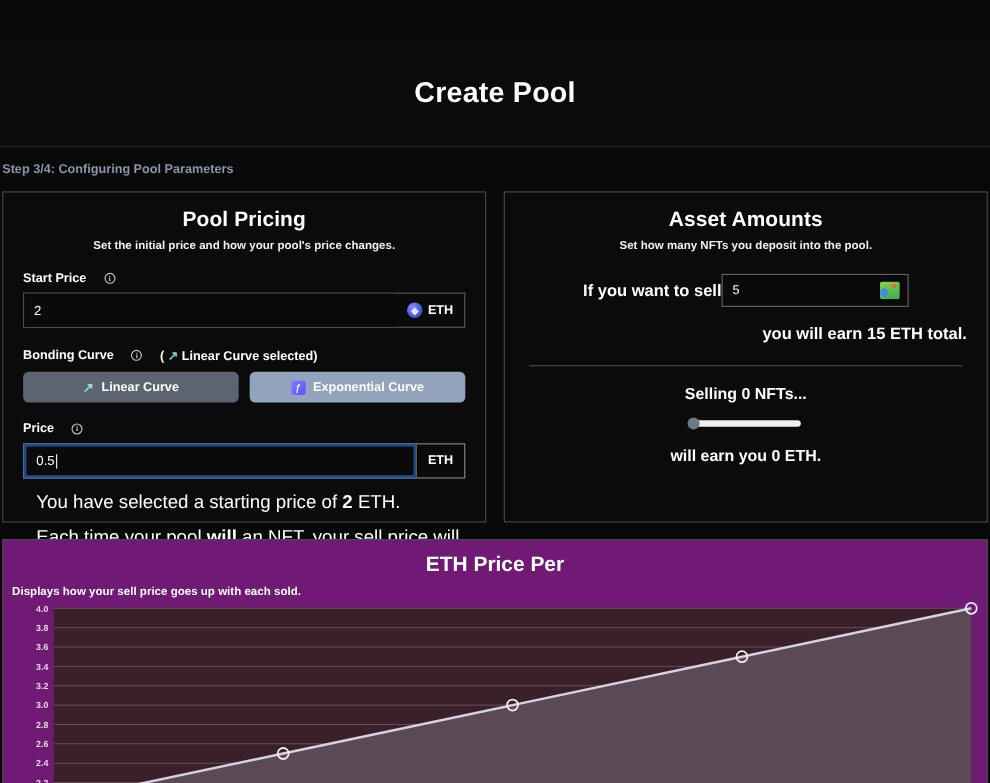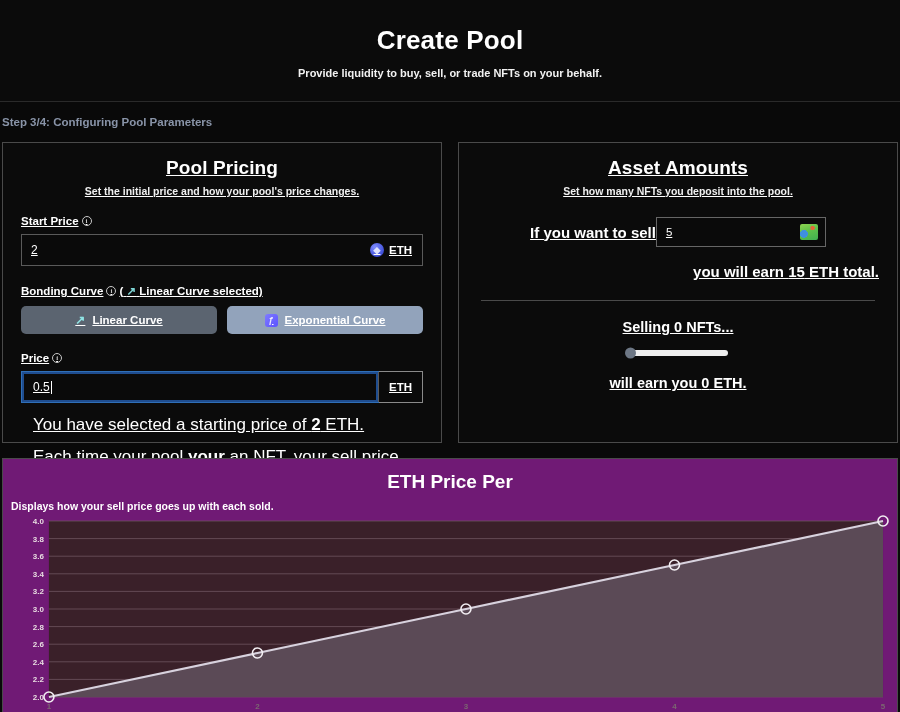--- a/index.html
+++ b/index.html
@@ -11,20 +11,21 @@
     overflow: hidden;
   }
 
   
   .header {
     height: 102px;
     border-bottom: 1px solid #2a2a2a;
     display: flex; flex-direction: column;
     align-items: center; justify-content: center;
     background: #0b0b0b;
+    margin-top: 32px;
   }
   .app-title {
     font-size: 26px; font-weight: bold; letter-spacing: .2px;
     line-height: 1.1; margin-top: 4px;
   }
   .app-subtitle {
     font-size: 11px; font-weight: bold; color: #f2f2f2;
     margin-top: 13px;
   }
 
@@ -42,35 +43,34 @@
     display: flex; gap: 16px;
     padding: 0 2px;
   }
   .panel {
     border: 1px solid #4a4a4a;
     background: #0b0b0b;
     flex: 1 1 0;
     height: 301px;
     padding: 14px 18px 10px 18px;
     position: relative;
-    text-decoration: underline;
   }
   .panel-title {
     text-align: center; font-size: 19px; font-weight: bold;
     letter-spacing: .1px;
   }
   .panel-sub {
     text-align: center; font-size: 10.5px; font-weight: bold;
     margin-top: 6px; color: #f0f0f0;
   }
 
   
   .field-label {
     font-size: 11.5px; font-weight: bold; margin-top: 18px;
-    display: flex; align-items: center; gap: 3px;
+    display: flex; align-items: center; gap: 16px;
   }
   .info-icon {
     display: inline-flex; align-items: center; justify-content: center;
     width: 10px; height: 10px; border-radius: 50%;
     border: 1px solid #c8c8c8; color: #c8c8c8;
     font-size: 7px; font-weight: bold; line-height: 1;
     font-family: "Liberation Serif", serif;
   }
   .curve-note { font-weight: bold; font-size: 11.5px; }
   .curve-note .arrow { color: #7fd6d6; }
@@ -200,21 +200,20 @@
   }
   .chart-area svg { display: block; width: 100%; height: 100%; }
   .ytick { font-size: 8px; font-weight: bold; fill: #e8dde1; font-family: "Liberation Sans", sans-serif; }
   .xtick { font-size: 8px; font-weight: bold; fill: #7b6670; font-family: "Liberation Sans", sans-serif; }
 </style>
 </head>
 <body>
 
 <div class="header">
   <div class="app-title">Create Pool</div>
-  <div class="app-subtitle">Provide liquidity to buy, sell, or trade NFTs on your behalf.</div>
 </div>
 
 <div class="stepbar">
   <span class="step-text">Step 3/4: Configuring Pool Parameters</span>
 </div>
 
 <div class="panels">
 
   <div class="panel">
     <div class="panel-title">Pool Pricing</div>
@@ -263,21 +262,21 @@
       </div>
       <div class="adorn bordered">
         <span>ETH</span>
       </div>
     </div>
 
     <div class="note">
       <span>You have selected a starting price of </span><b>2</b><span> ETH.</span>
     </div>
     <div class="note">
-      <span>Each time your pool </span><b>your</b><span> an NFT, your sell price will adjust up by </span><b>0.5</b><span> ETH .</span>
+      <span>Each time your pool </span><b>will</b><span> an NFT, your sell price will adjust up by </span><b>0.5</b><span> ETH .</span>
     </div>
   </div>
 
   <div class="panel">
     <div class="panel-title">Asset Amounts</div>
     <div class="panel-sub">Set how many NFTs you deposit into the pool.</div>
 
     <div class="sell-row">
       <span class="sell-label">If you want to sell</span>
       <div class="nft-input">

